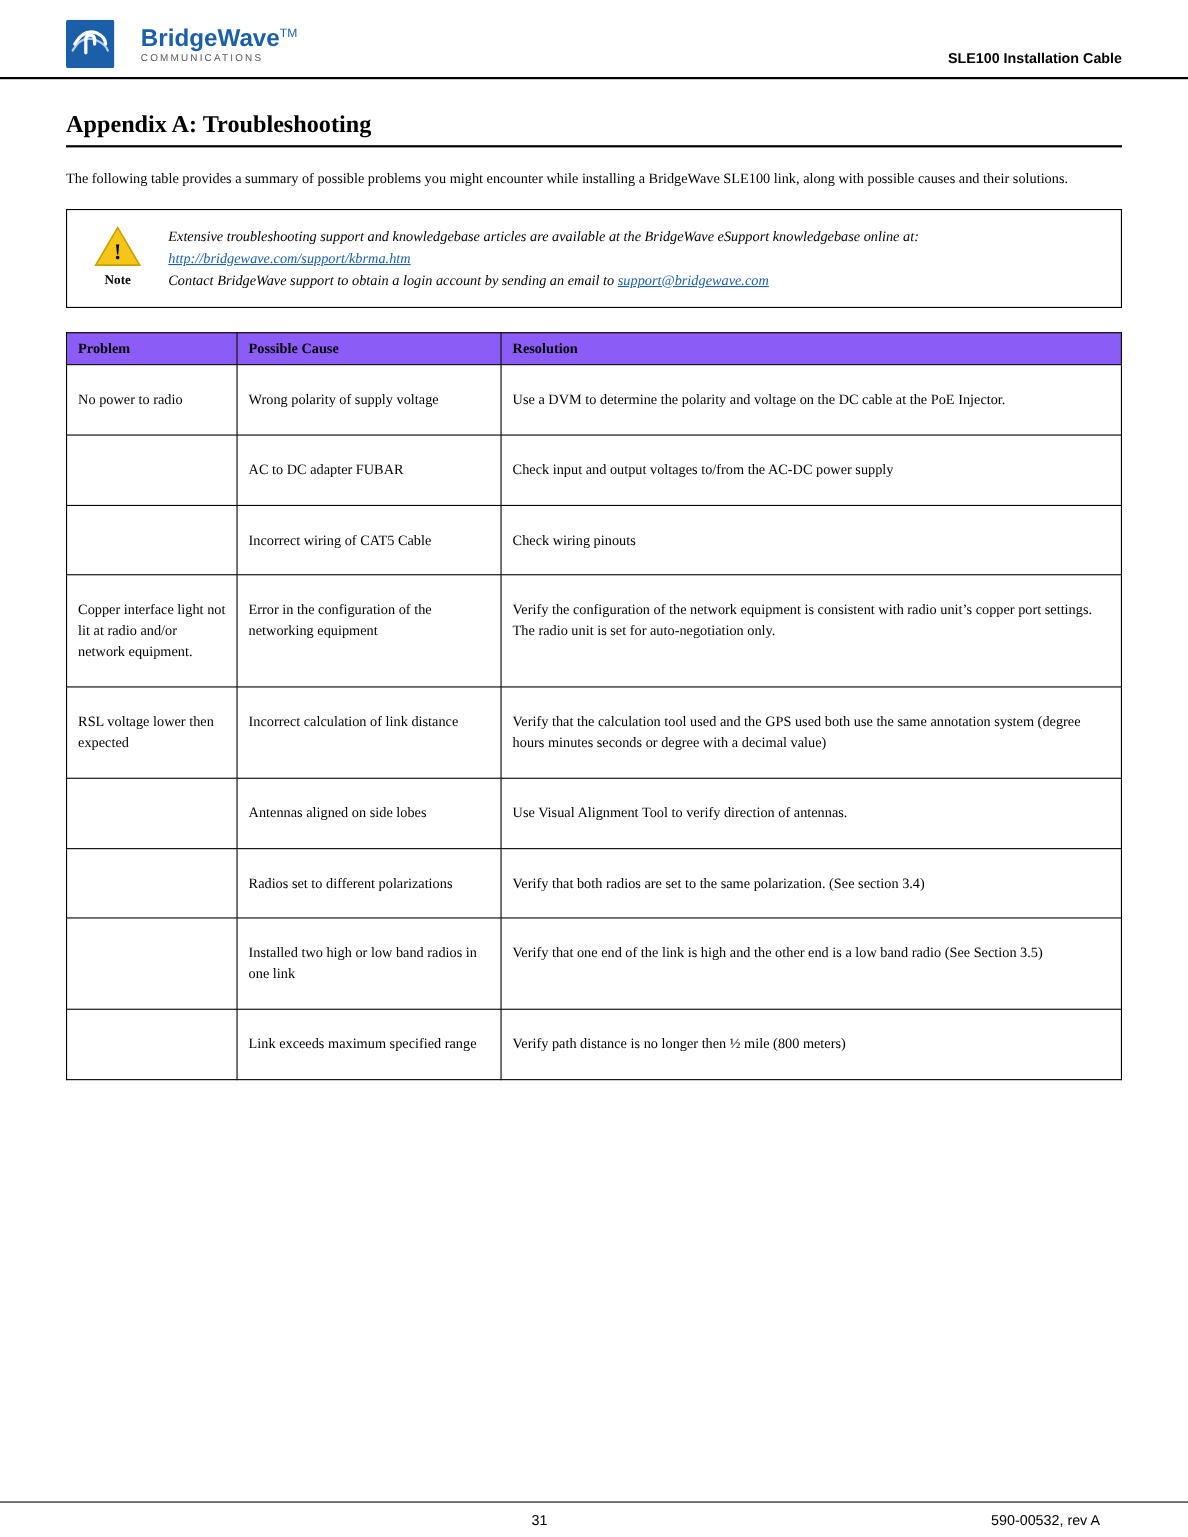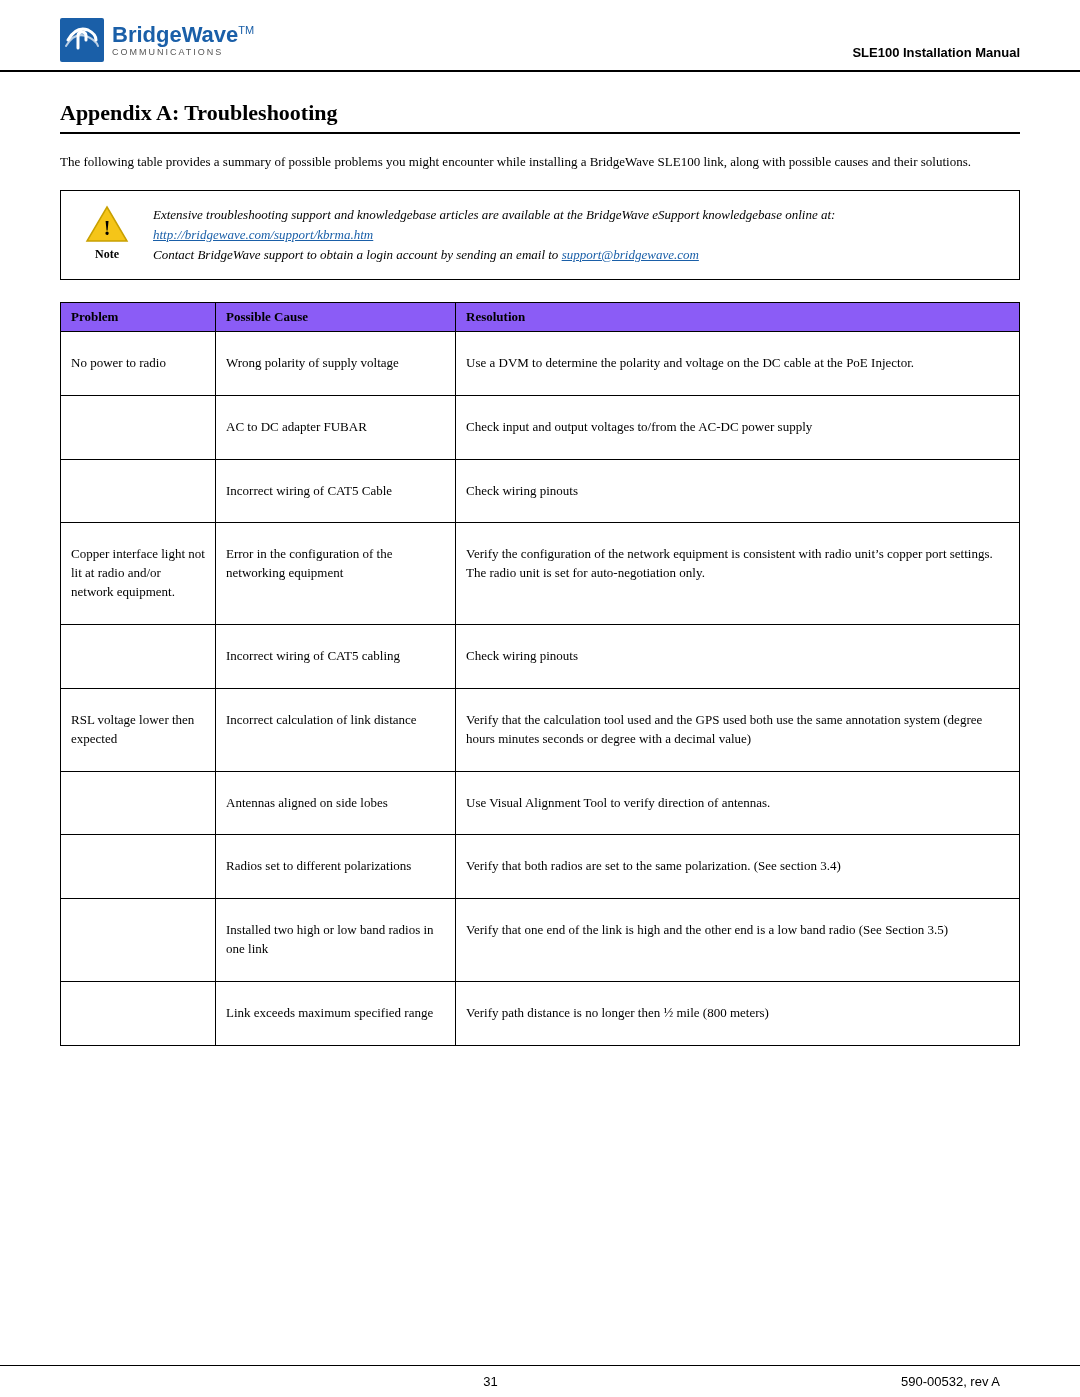--- a/index.html
+++ b/index.html
@@ -29,21 +29,21 @@
       align-items: flex-end;
       justify-content: space-between;
       padding: 18px 60px 8px 60px;
       border-bottom: 2px solid #000;
       margin-bottom: 0;
     }
 
     .logo-area {
       display: flex;
       align-items: center;
-      gap: 8px;
+      gap: 24px;
     }
 
     .logo-icon {
       width: 44px;
       height: 44px;
     }
 
     .logo-text-area {
       display: flex;
       flex-direction: column;
@@ -200,21 +200,21 @@
 
         <path d="M18 30 L18 18 Q18 14 22 14 Q26 14 26 18 L26 22" stroke="white" stroke-width="3" fill="none" stroke-linecap="round" stroke-linejoin="round"></path>
       </svg>
       <div class="logo-text-area">
         <div class="logo-brand">
           <span>BridgeWave</span><span class="tm">TM</span>
         </div>
         <div class="logo-sub">COMMUNICATIONS</div>
       </div>
     </div>
-    <div class="header-title">SLE100 Installation Manual</div>
+    <div class="header-title">SLE100 Installation Cable</div>
   </div>
 
   <div class="content">
 
     <div class="appendix-title">Appendix A: Troubleshooting</div>
 
     <p class="intro-text">The following table provides a summary of possible problems you might encounter while installing a BridgeWave SLE100 link, along with possible causes and their solutions.</p>
 
     <div class="note-box">
       <div class="note-icon-area">
@@ -259,25 +259,20 @@
           <td class="cause-col">Incorrect wiring of CAT5 Cable</td>
           <td class="resolution-col">Check wiring pinouts</td>
         </tr>
 
         <tr>
           <td class="problem-col">Copper interface light not lit at radio and/or network equipment.</td>
           <td class="cause-col">Error in the configuration of the networking equipment</td>
           <td class="resolution-col">Verify the configuration of the network equipment is consistent with radio unit’s copper port settings. The radio unit is set for auto-negotiation only.</td>
         </tr>
 
-        <tr>
-          <td class="problem-col"></td>
-          <td class="cause-col">Incorrect wiring of CAT5 cabling</td>
-          <td class="resolution-col">Check wiring pinouts</td>
-        </tr>
 
         <tr>
           <td class="problem-col">RSL voltage lower then expected</td>
           <td class="cause-col">Incorrect calculation of link distance</td>
           <td class="resolution-col">Verify that the calculation tool used and the GPS used both use the same annotation system (degree hours minutes seconds or degree with a decimal value)</td>
         </tr>
 
         <tr>
           <td class="problem-col"></td>
           <td class="cause-col">Antennas aligned on side lobes</td>

